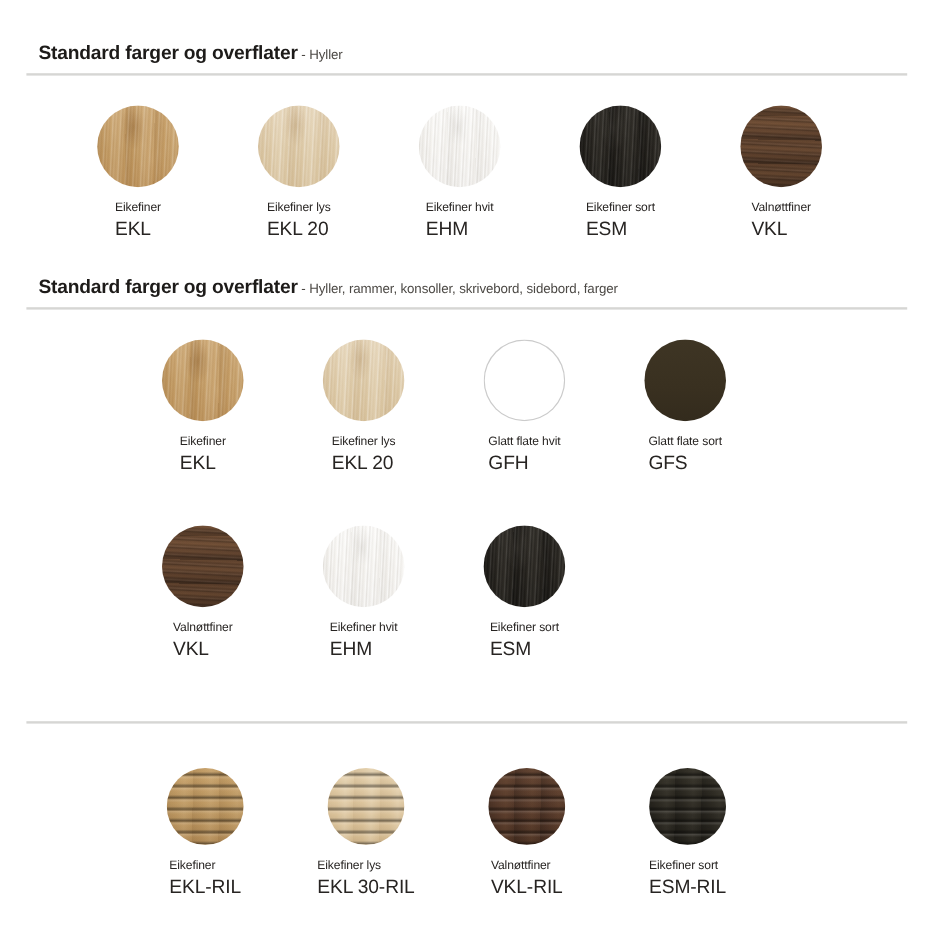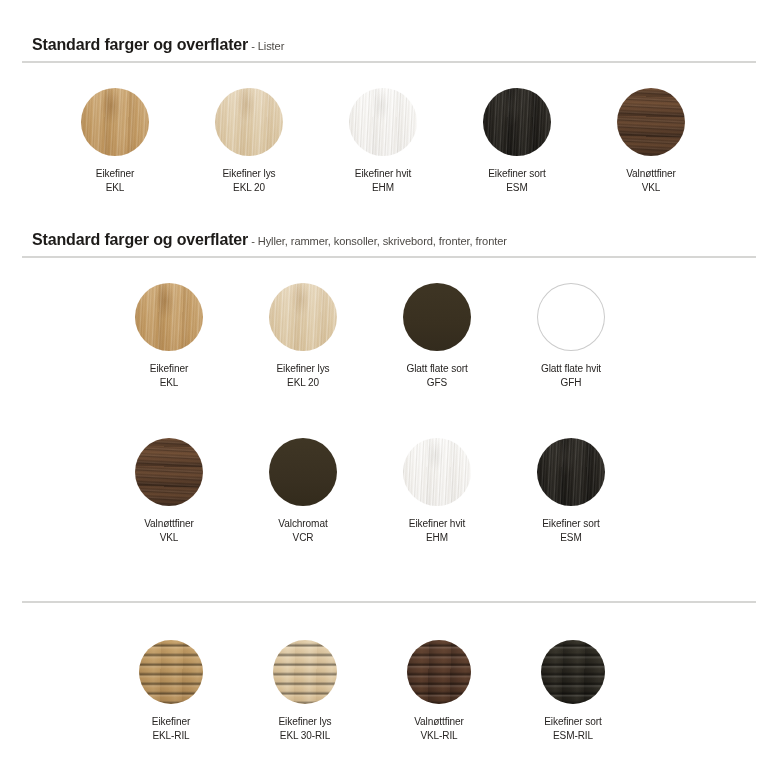--- a/index.html
+++ b/index.html
@@ -69,33 +69,32 @@
     flex: 0 0 auto;
   }
   .swatch {
     border-radius: 50%;
     position: relative;
     overflow: hidden;
     background-color: #cfcfcf;
   }
   .label {
     margin-top: 11px;
-    text-align: center;
     line-height: 1.42;
   }
   .label .nm {
     display: block;
     font-size: 10.1px;
     color: #272422;
     letter-spacing: -0.1px;
     white-space: nowrap;
   }
   .label .cd {
     display: block;
-    font-size: 10px;
+    font-size: 16px;
     color: #272422;
     letter-spacing: -0.1px;
     white-space: nowrap;
   }
 
   
   
   .m-ekl {
     background-color: #c6a06a;
     background-image:
@@ -268,21 +267,21 @@
       linear-gradient(180deg, #322f26 0%, #2a2720 55%, #23211b 100%);
   }
 </style>
 </head>
 <body>
 
 <div class="page">
 
   <div class="section" style="top:36px;">
     <div class="section-head">
-      <span class="sec-title">Standard farger og overflater</span><span class="sec-sub"> - Lister</span>
+      <span class="sec-title">Standard farger og overflater</span><span class="sec-sub"> - Hyller</span>
     </div>
     <div class="rule"></div>
   </div>
 
   <div class="row" style="top:88px; padding-left:48px;">
     <div class="cell">
       <div class="swatch m-ekl" style="width:68px;height:68px;"></div>
       <div class="label">
         <span class="nm">Eikefiner</span>
         <span class="cd">EKL</span>
@@ -313,72 +312,65 @@
       <div class="swatch m-vkl" style="width:68px;height:68px;"></div>
       <div class="label">
         <span class="nm">Valnøttfiner</span>
         <span class="cd">VKL</span>
       </div>
     </div>
   </div>
 
   <div class="section" style="top:231px;">
     <div class="section-head">
-      <span class="sec-title">Standard farger og overflater</span><span class="sec-sub"> - Hyller, rammer, konsoller, skrivebord, fronter, fronter</span>
+      <span class="sec-title">Standard farger og overflater</span><span class="sec-sub"> - Hyller, rammer, konsoller, skrivebord, sidebord, farger</span>
     </div>
     <div class="rule"></div>
   </div>
 
   <div class="row" style="top:283px; padding-left:102px;">
     <div class="cell">
       <div class="swatch m-ekl" style="width:68px;height:68px;"></div>
       <div class="label">
         <span class="nm">Eikefiner</span>
         <span class="cd">EKL</span>
       </div>
     </div>
     <div class="cell">
       <div class="swatch m-ekl20" style="width:68px;height:68px;"></div>
       <div class="label">
         <span class="nm">Eikefiner lys</span>
         <span class="cd">EKL 20</span>
       </div>
     </div>
     <div class="cell">
+      <div class="swatch m-gfh" style="width:68px;height:68px;"></div>
+      <div class="label">
+        <span class="nm">Glatt flate hvit</span>
+        <span class="cd">GFH</span>
+      </div>
+    </div>
+    <div class="cell">
       <div class="swatch m-gfs" style="width:68px;height:68px;"></div>
       <div class="label">
         <span class="nm">Glatt flate sort</span>
         <span class="cd">GFS</span>
       </div>
     </div>
-    <div class="cell">
-      <div class="swatch m-gfh" style="width:68px;height:68px;"></div>
-      <div class="label">
-        <span class="nm">Glatt flate hvit</span>
-        <span class="cd">GFH</span>
-      </div>
-    </div>
   </div>
 
   <div class="row" style="top:438px; padding-left:102px;">
     <div class="cell">
       <div class="swatch m-vkl" style="width:68px;height:68px;"></div>
       <div class="label">
         <span class="nm">Valnøttfiner</span>
         <span class="cd">VKL</span>
       </div>
     </div>
     <div class="cell">
-      <div class="swatch m-vcr" style="width:68px;height:68px;"></div>
-      <div class="label">
-        <span class="nm">Valchromat</span>
-        <span class="cd">VCR</span>
-      </div>
-    </div>
-    <div class="cell">
       <div class="swatch m-ehm" style="width:68px;height:68px;"></div>
       <div class="label">
         <span class="nm">Eikefiner hvit</span>
         <span class="cd">EHM</span>
       </div>
     </div>
     <div class="cell">
       <div class="swatch m-esm" style="width:68px;height:68px;"></div>
       <div class="label">
         <span class="nm">Eikefiner sort</span>

